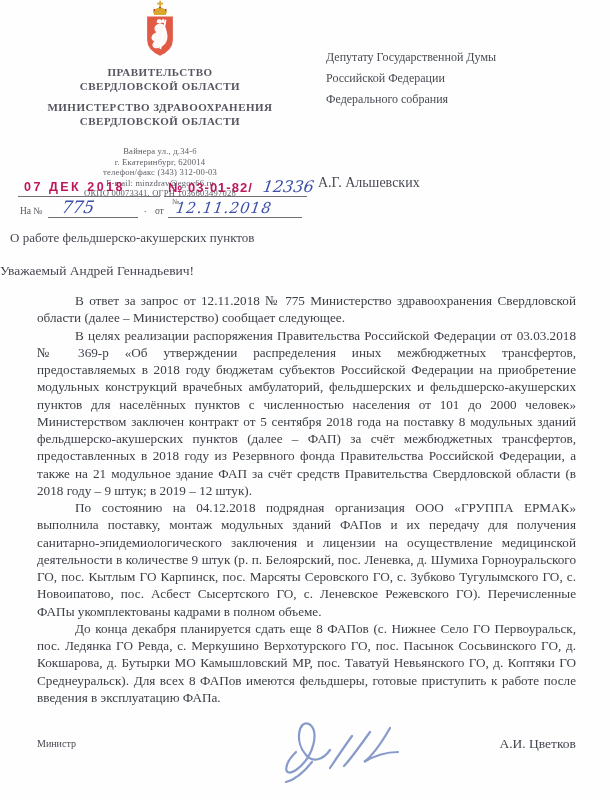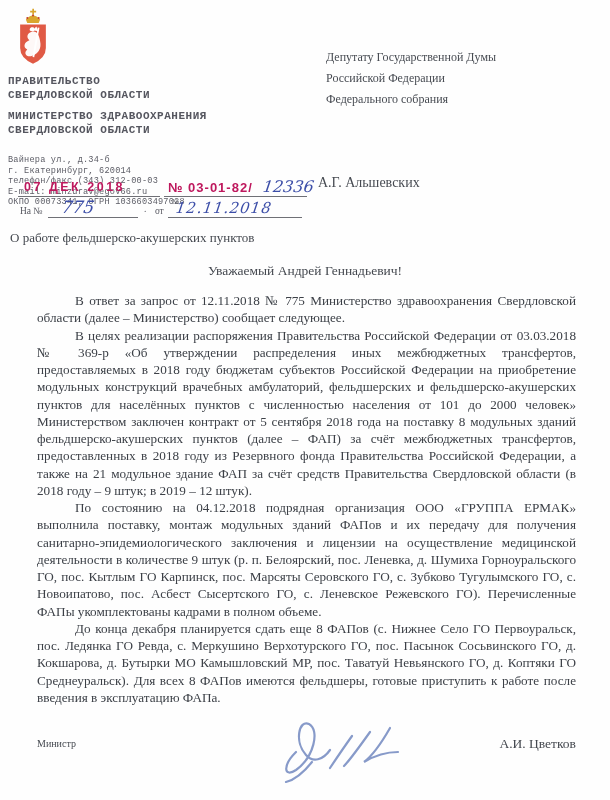--- a/index.html
+++ b/index.html
@@ -4,21 +4,21 @@
 <style>
   * { margin:0; padding:0; box-sizing:border-box; }
   html,body { background:#e9e9e9; }
   .page {
     position:relative; width:610px; height:800px; margin:0 auto;
     background:#fefefe; overflow:hidden;
     font-family:"Liberation Serif", serif; color:#3f434a;
   }
 
   
-  .org-block { position:absolute; left:8px; top:8px; width:304px; text-align:left;font-family:Liberation Mono, monospace; }
+  .org-block { position:absolute; left:8px; top:0; width:304px; text-align:center; }
   .emblem { width:50px; height:60px; display:inline-block; }
   .org-gov, .org-min {
     font-weight:bold; font-size:11px; line-height:13.5px;
     letter-spacing:.5px; color:#55565f;
   }
   .org-gov { margin-top:2px; }
   .org-min { margin-top:8px; }
   .org-addr { margin-top:18px; font-size:8.6px; line-height:10.6px; color:#5c5d66; letter-spacing:.2px; }
 
   
@@ -32,21 +32,21 @@
   }
   .rule { position:absolute; border-bottom:1px solid #6f7076; height:0; }
   .form-label { position:absolute; font-size:9.5px; color:#55565f; white-space:nowrap; }
 
   
   .recipient { position:absolute; left:318px; top:47px; width:282px; font-size:12px; line-height:21px; color:#474b52;margin-left:8px; }
   .recipient-name { position:absolute; left:318px; top:135px; font-size:14px; color:#474b52;margin-top:40px; }
 
   
   .subject { position:absolute; left:10px; top:230px; font-size:13px; color:#44484f; }
-  .salutation { position:absolute; left:0; top:263px; width:610px; text-align:center; font-size:13.5px; color:#44484f; }
+  .salutation { position:absolute; left:0; top:263px; width:610px; text-align:left; font-size:13.5px; color:#44484f; }
   .body-text { position:absolute; left:37px; top:292px; width:539px; }
   .body-text p {
     font-size:13.2px; line-height:17.25px; text-align:justify;
     text-indent:38px; color:#3c4047;
   }
 
   
   .sig-position { position:absolute; left:37px; top:738px; font-size:10px; color:#44484f; }
   .sig-name { position:absolute; right:34px; top:736px; font-size:13.5px; color:#44484f; }
   .sig-scribble { position:absolute; left:268px; top:710px; }

